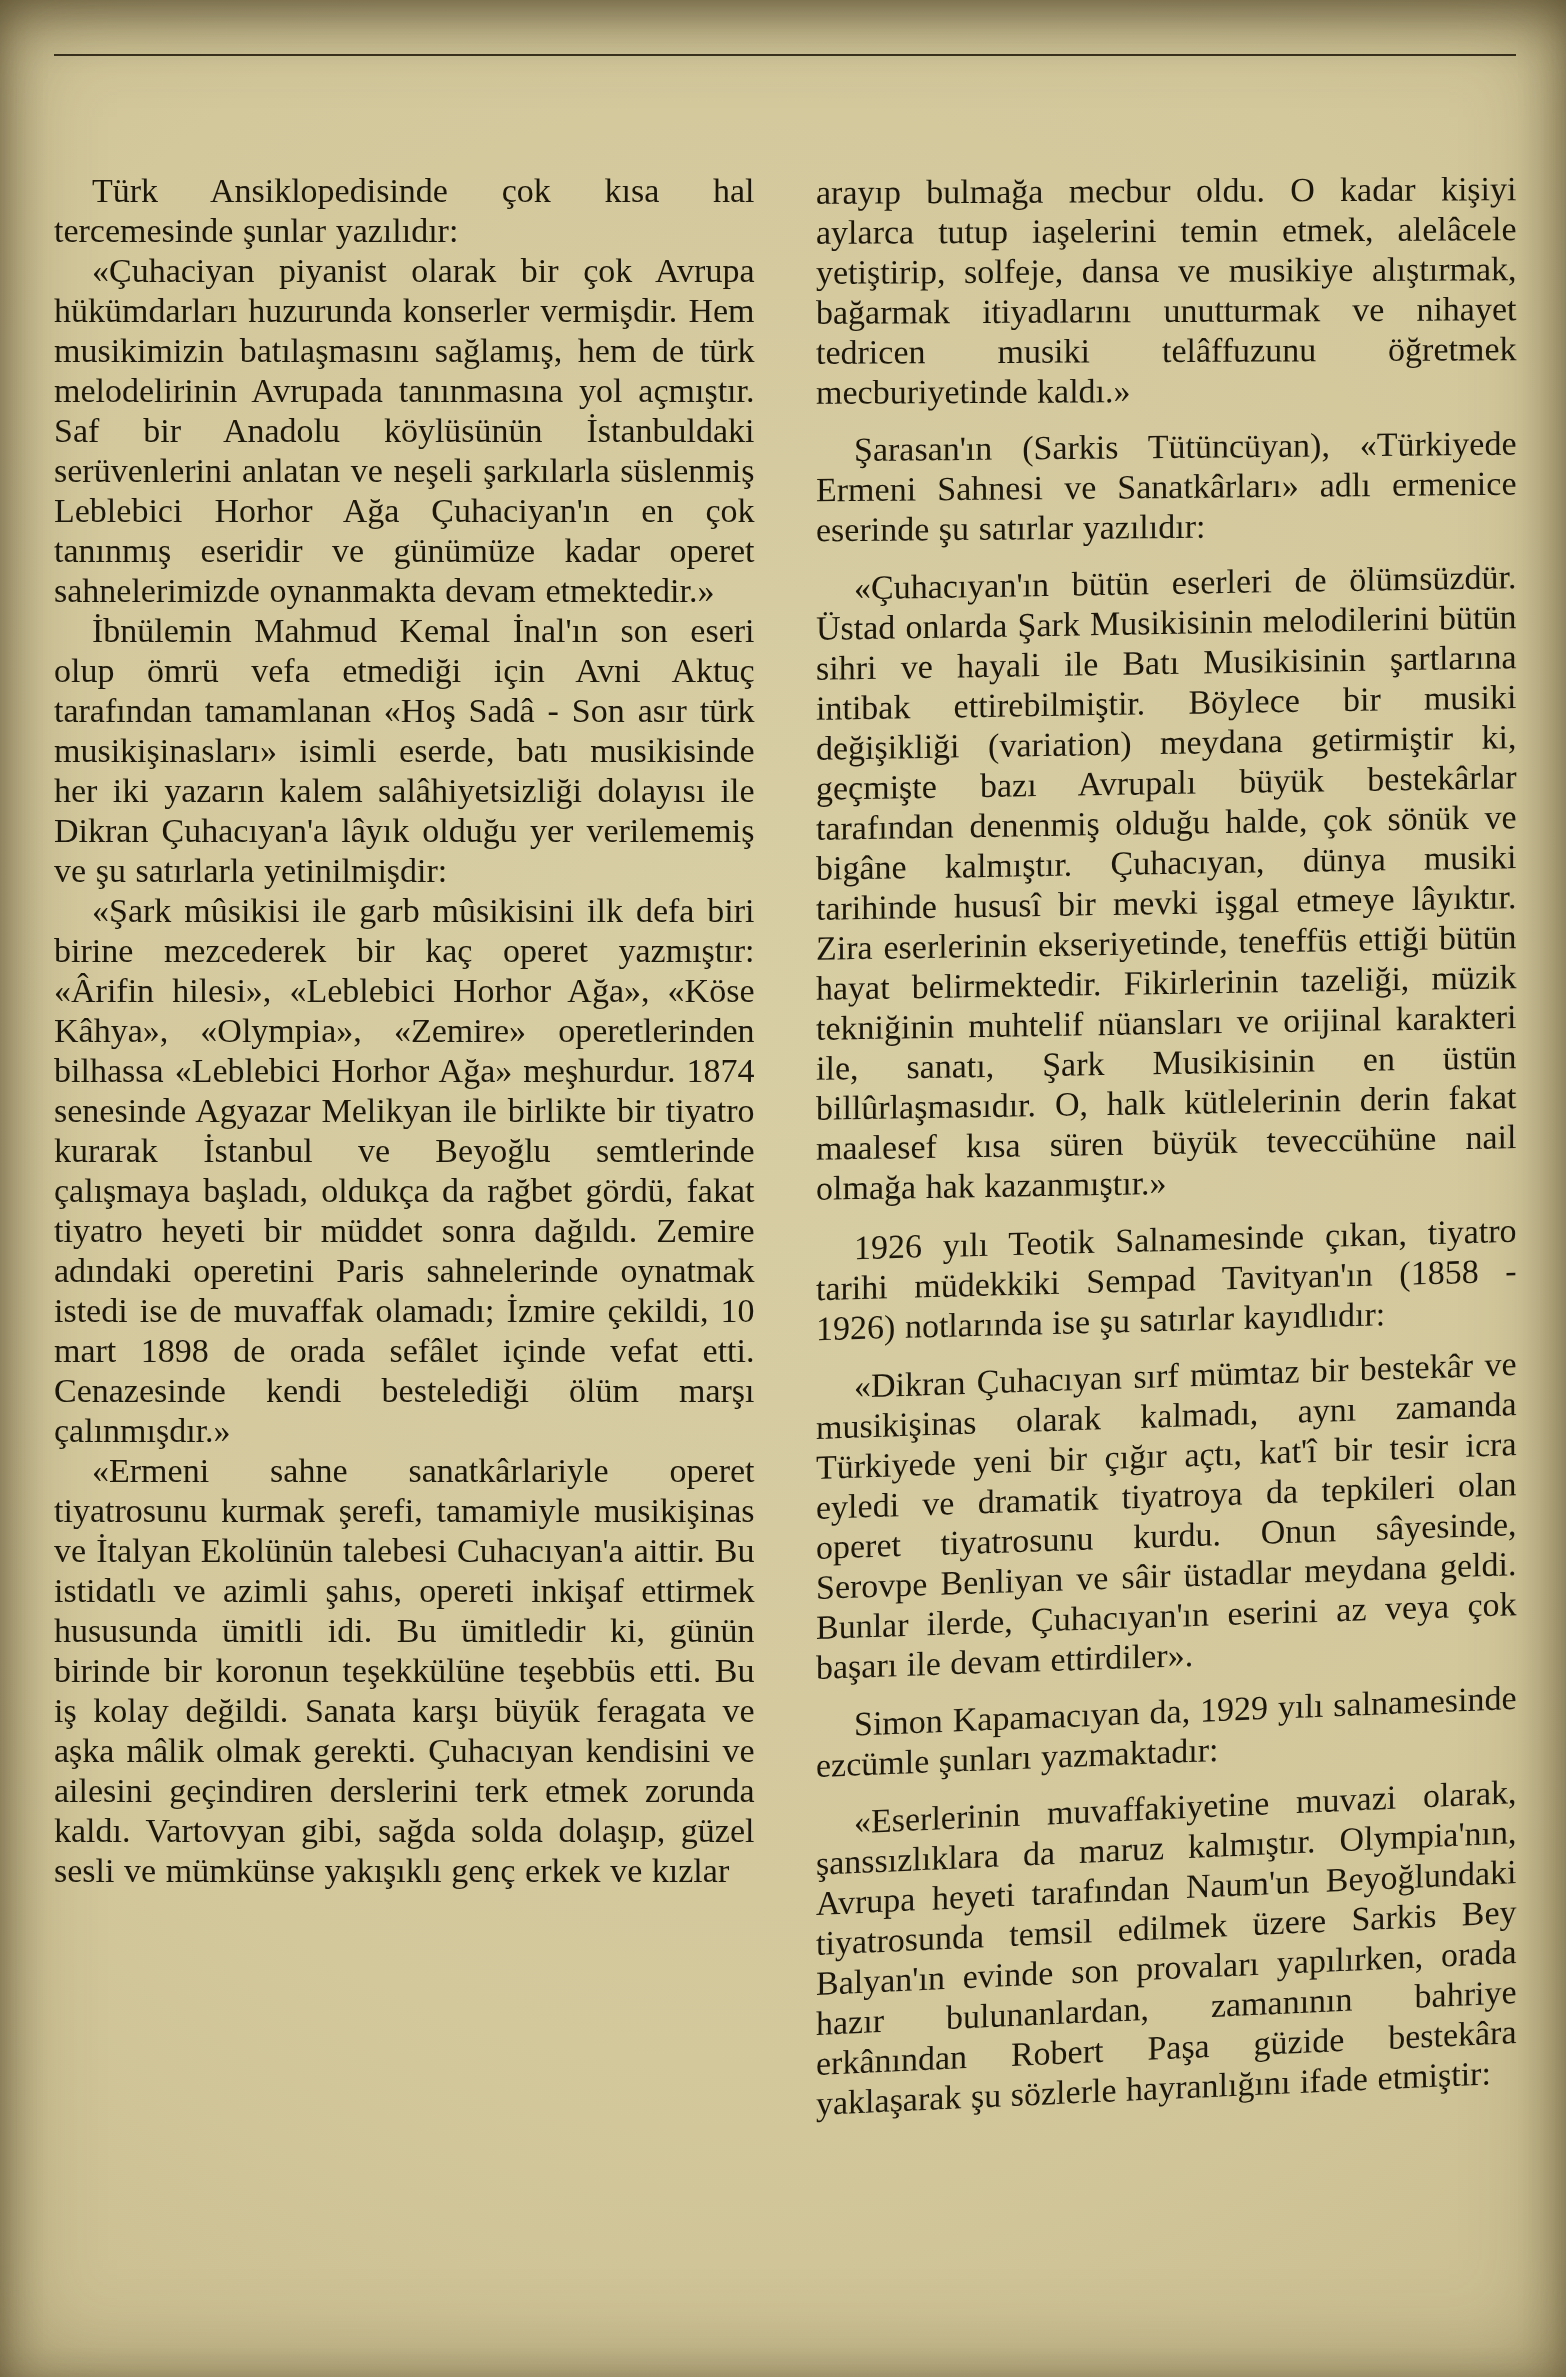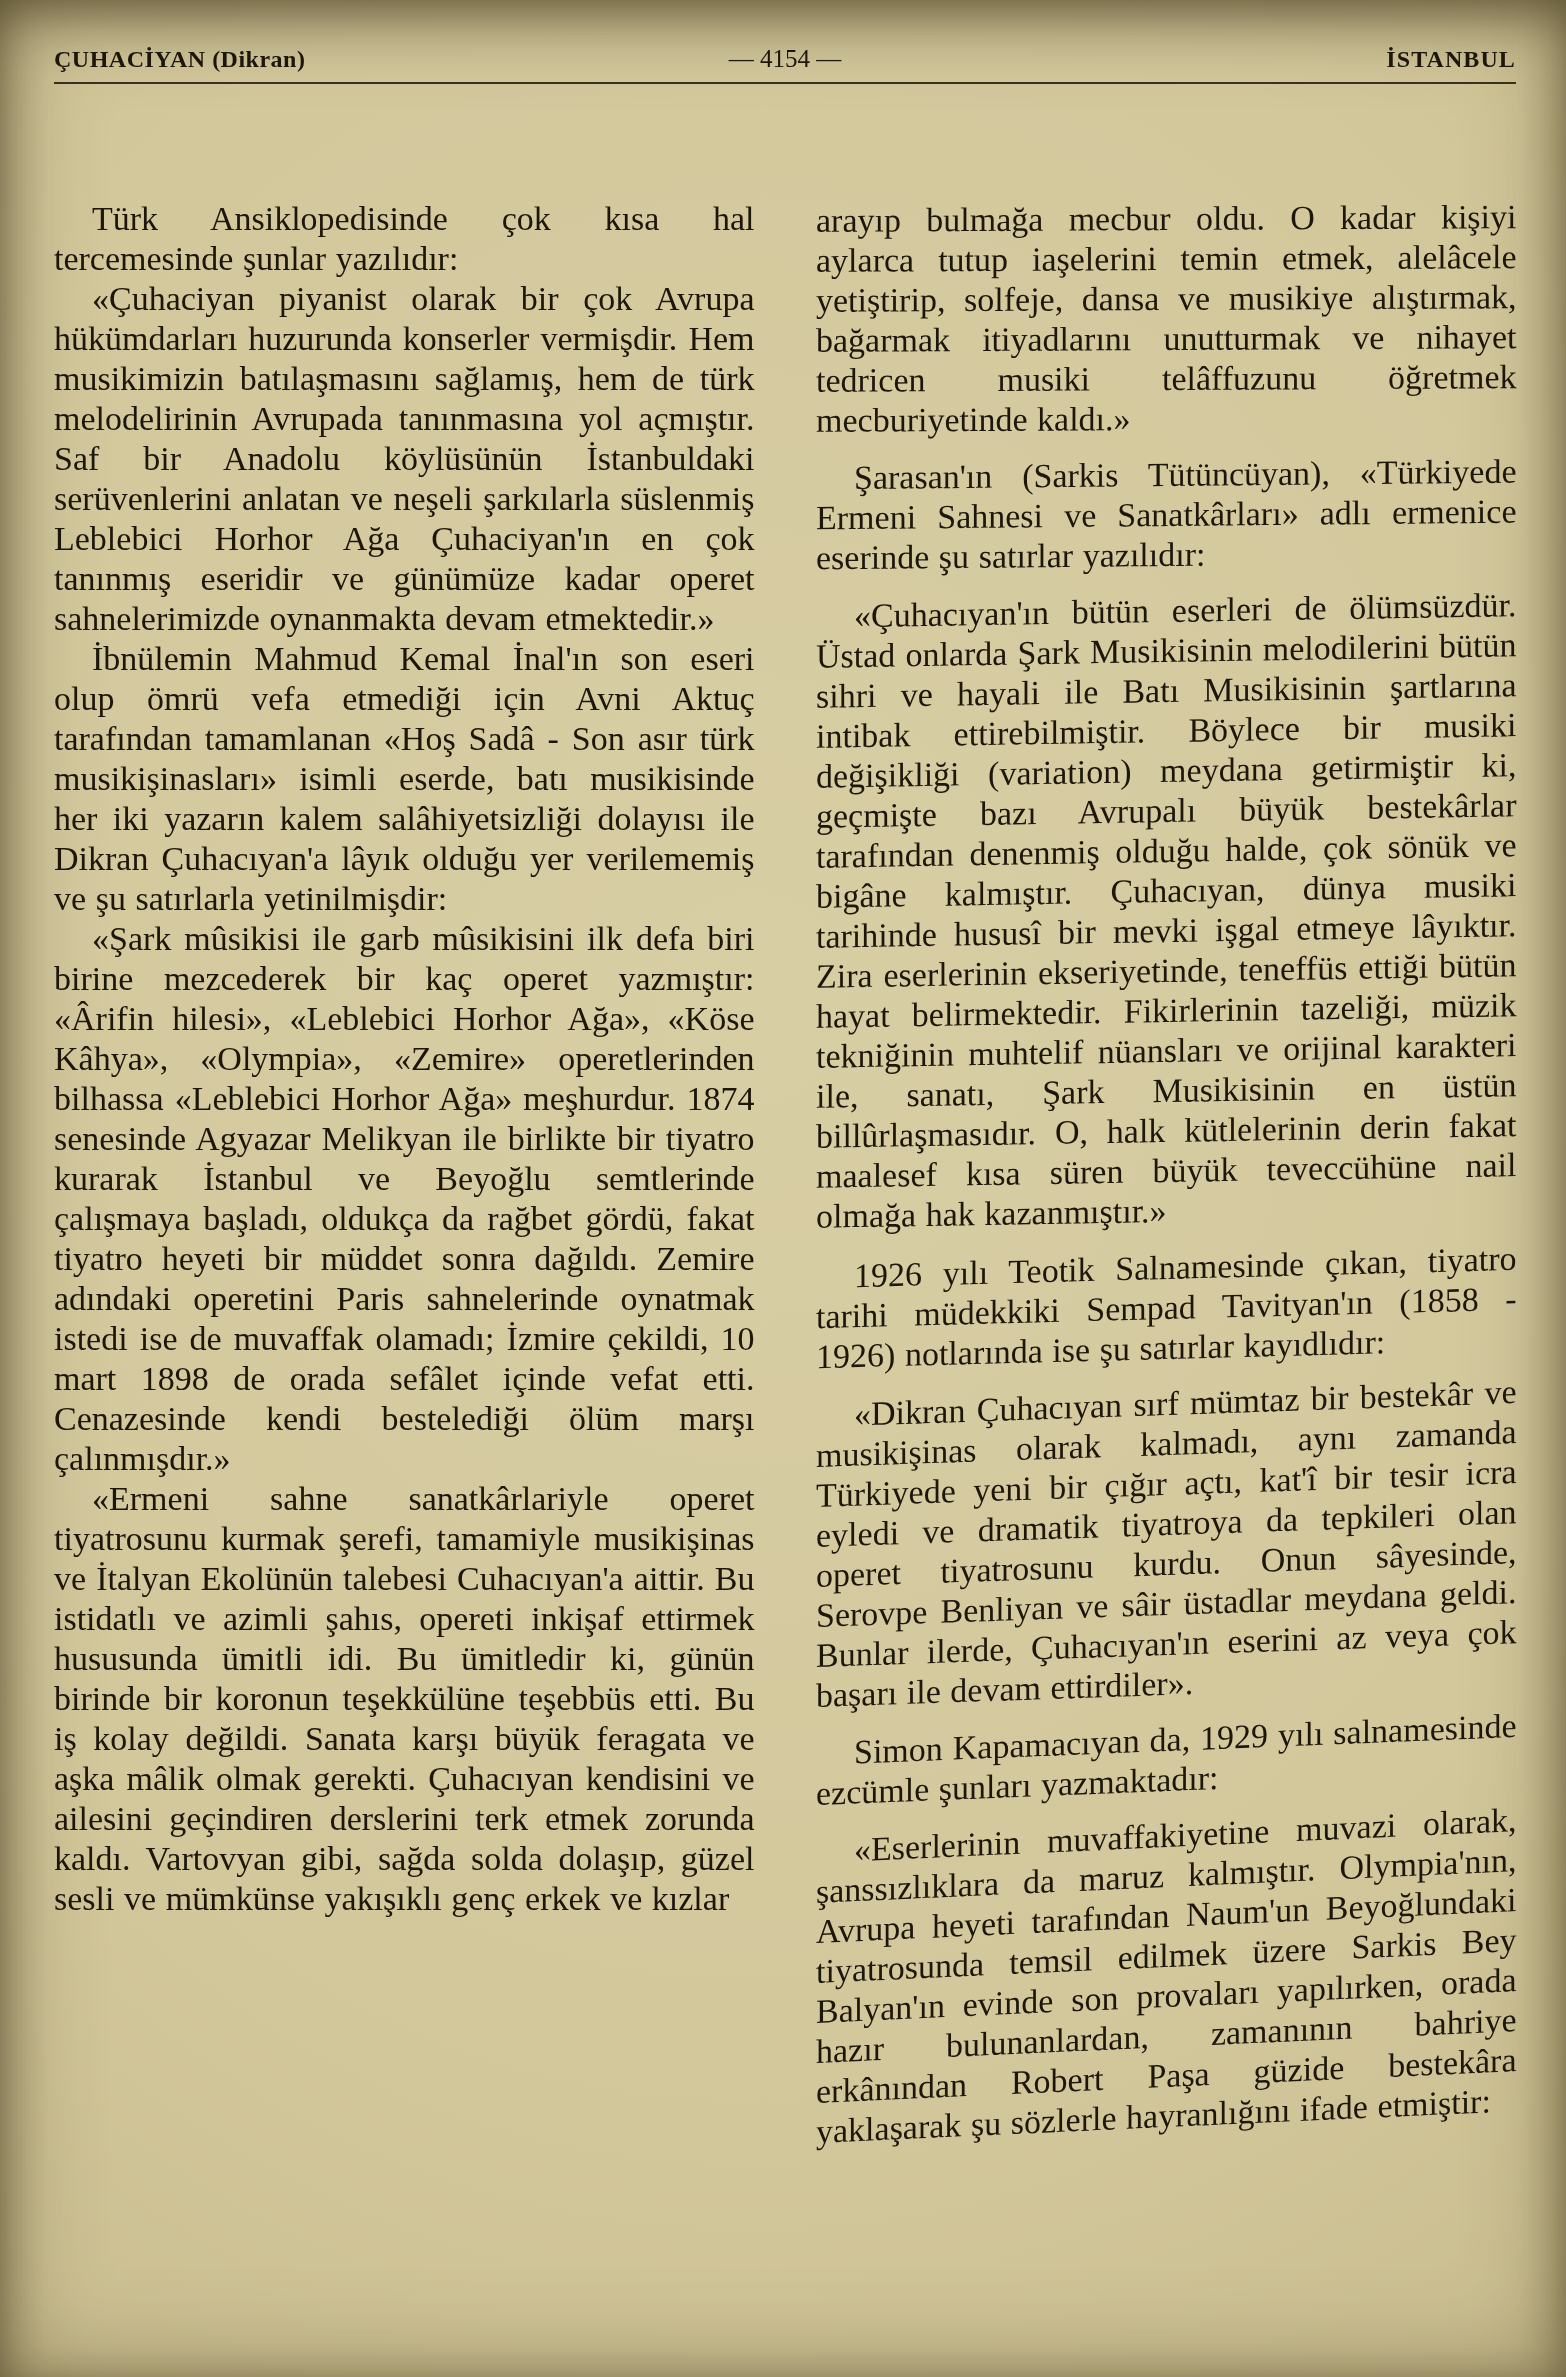--- a/index.html
+++ b/index.html
@@ -69,25 +69,20 @@
   .col-right p:nth-child(6) { transform: skewY(-2.30deg); }
   .col-right p:nth-child(7) { transform: skewY(-2.60deg); }
 </style>
 </head>
 <body>
 
 <div class="paper"></div>
 
 <div class="page">
 
-  <div class="header">
-    <span class="h-left">ÇUHACİYAN (Dikran)</span>
-    <span class="h-center">— 4154 —</span>
-    <span class="h-right">İSTANBUL</span>
-  </div>
 
   <div class="rule"></div>
 
   <div class="columns">
 
     <div class="col col-left">
       <p>Türk Ansiklopedisinde çok kısa hal tercemesinde şunlar yazılıdır:</p>
       <p>«Çuhaciyan piyanist olarak bir çok Avrupa hükümdarları huzurunda konserler vermişdir. Hem musikimizin batılaşmasını sağlamış, hem de türk melodelirinin Avrupada tanınmasına yol açmıştır. Saf bir Anadolu köylüsünün İstanbuldaki serüvenlerini anlatan ve neşeli şarkılarla süslenmiş Leblebici Horhor Ağa Çuhaciyan'ın en çok tanınmış eseridir ve günümüze kadar operet sahnelerimizde oynanmakta devam etmektedir.»</p>
       <p>İbnülemin Mahmud Kemal İnal'ın son eseri olup ömrü vefa etmediği için Avni Aktuç tarafından tamamlanan «Hoş Sadâ - Son asır türk musikişinasları» isimli eserde, batı musikisinde her iki yazarın kalem salâhiyetsizliği dolayısı ile Dikran Çuhacıyan'a lâyık olduğu yer verilememiş ve şu satırlarla yetinilmişdir:</p>
       <p>«Şark mûsikisi ile garb mûsikisini ilk defa biri birine mezcederek bir kaç operet yazmıştır: «Ârifin hilesi», «Leblebici Horhor Ağa», «Köse Kâhya», «Olympia», «Zemire» operetlerinden bilhassa «Leblebici Horhor Ağa» meşhurdur. 1874 senesinde Agyazar Melikyan ile birlikte bir tiyatro kurarak İstanbul ve Beyoğlu semtlerinde çalışmaya başladı, oldukça da rağbet gördü, fakat tiyatro heyeti bir müddet sonra dağıldı. Zemire adındaki operetini Paris sahnelerinde oynatmak istedi ise de muvaffak olamadı; İzmire çekildi, 10 mart 1898 de orada sefâlet içinde vefat etti. Cenazesinde kendi bestelediği ölüm marşı çalınmışdır.»</p>

